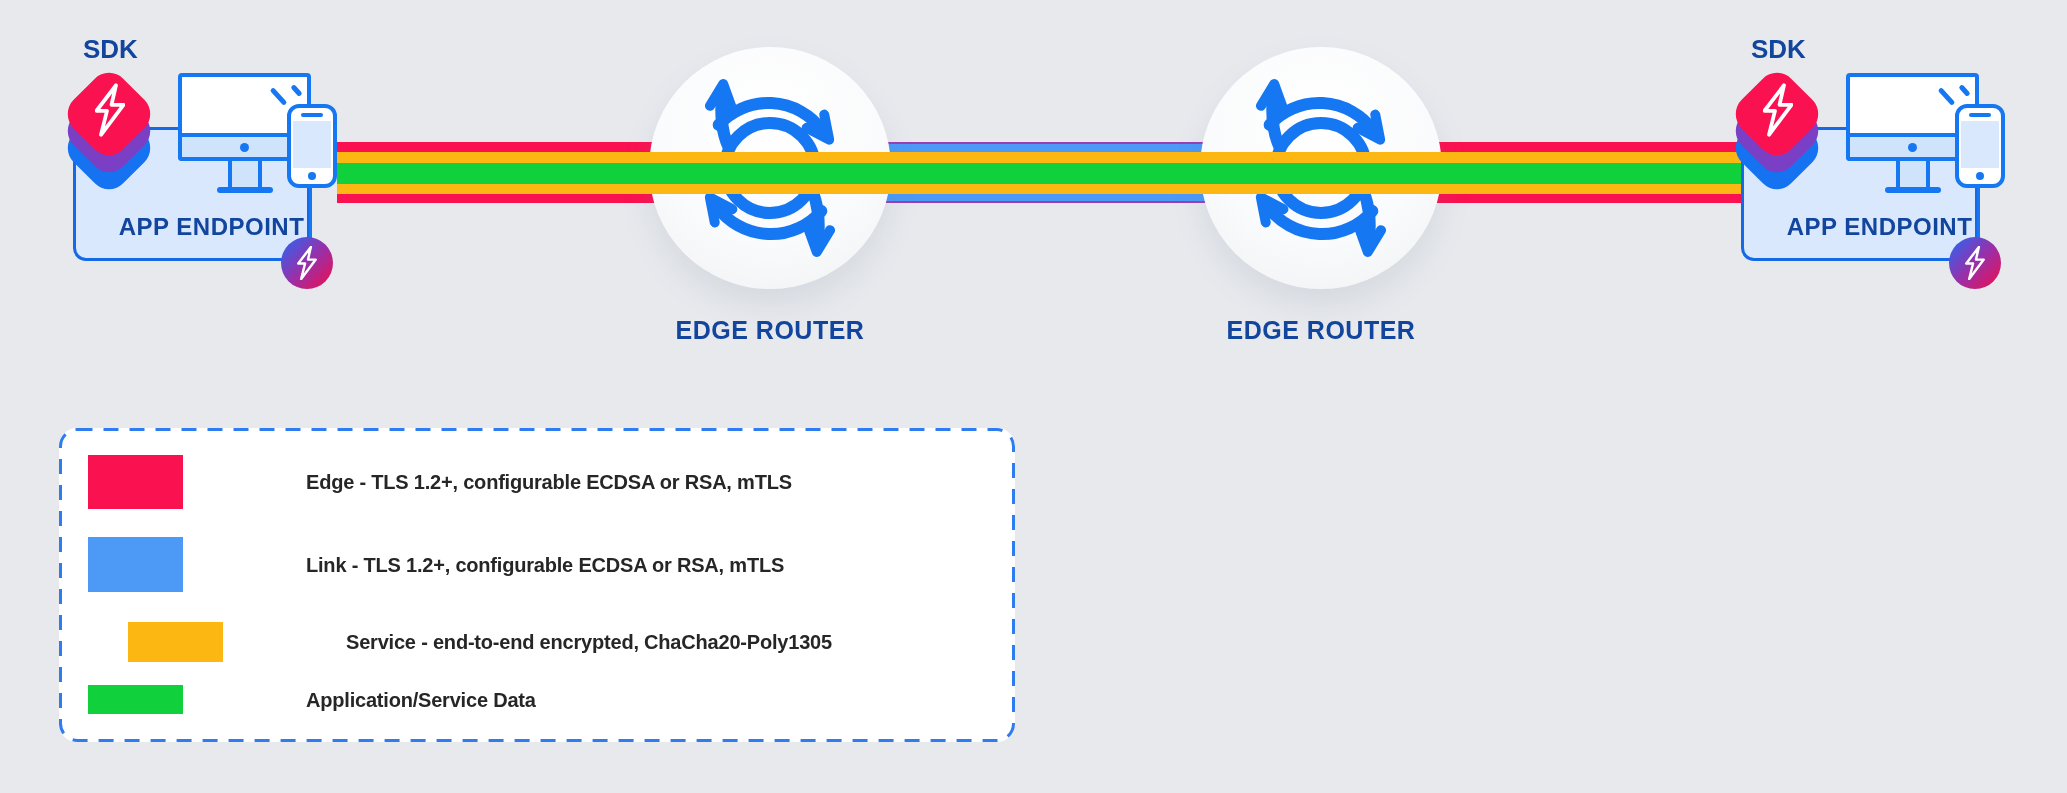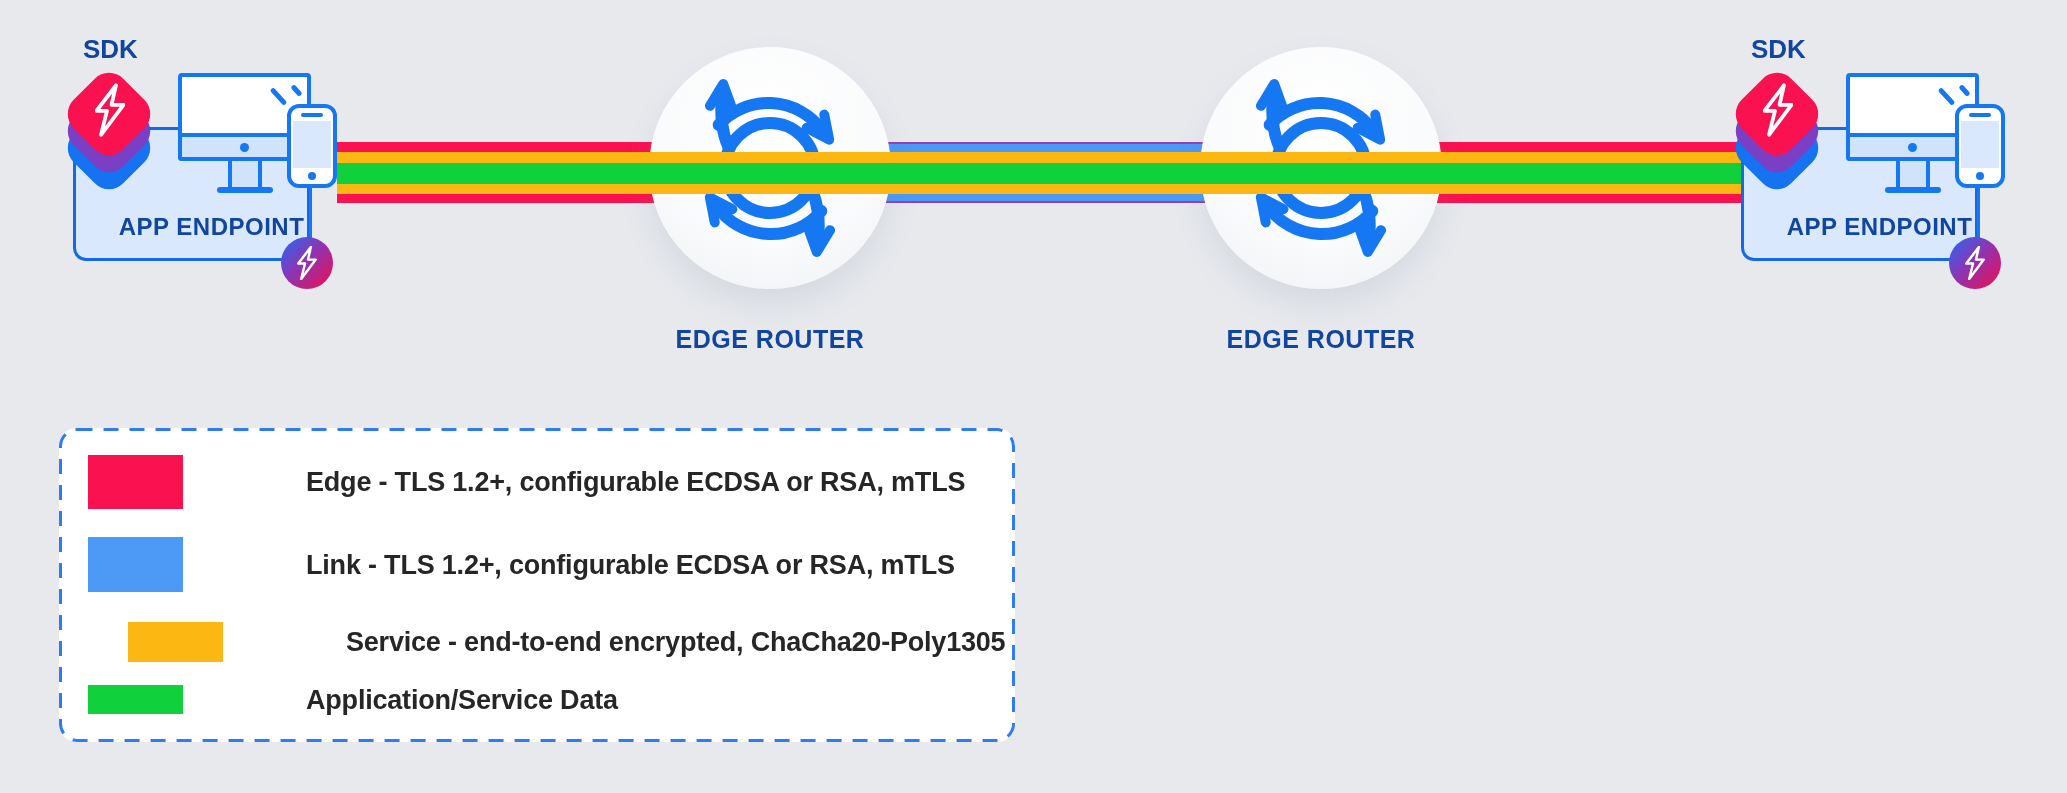--- a/index.html
+++ b/index.html
@@ -10,21 +10,21 @@
   .band-under{z-index:1;}
   .band-link{z-index:2;box-sizing:border-box;}
   .band-over{z-index:4;}
 
   
   .router-circle{position:absolute;width:242px;height:242px;border-radius:50%;z-index:3;
     background:radial-gradient(circle at 50% 32%, #ffffff 0%, #fafbfc 55%, #eef1f4 100%);
     box-shadow:0 16px 30px rgba(110,125,150,.14);}
   .router-icon{position:absolute;left:21px;top:21px;}
 
-  .router-label{position:absolute;top:325px;width:300px;text-align:center;z-index:5;
+  .router-label{position:absolute;top:316px;width:300px;text-align:center;z-index:5;
     color:#12459d;font-size:25px;font-weight:600;letter-spacing:.5px;}
 
   
   .endpoint{position:absolute;top:26px;width:330px;height:280px;z-index:6;}
   .ep-box{position:absolute;left:33px;top:101px;width:237px;height:134px;box-sizing:border-box;
     background:#d9e8fc;border:3px solid #1569e6;border-radius:13px;}
   .ep-label{position:absolute;left:33px;top:187px;width:237px;text-align:center;
     color:#12459d;font-size:24px;font-weight:600;letter-spacing:.5px;margin-left:20px;}
   .sdk-label{position:absolute;left:43px;top:8px;color:#12459d;font-size:26px;font-weight:600;}
 
@@ -62,21 +62,21 @@
     background:linear-gradient(135deg,#2f63f0 5%,#9a2fa8 52%,#e81154 95%);
     display:flex;align-items:center;justify-content:center;}
 
   
   .legend{position:absolute;left:59px;top:428px;width:956px;height:314px;background:#ffffff;
     border-radius:18px;z-index:7;}
   .legend-border{position:absolute;left:0;top:0;pointer-events:none;}
   .lg-row{position:absolute;left:29px;right:30px;}
   .lg-swatch{position:absolute;left:0;top:0;width:95px;height:100%;}
   .lg-label{position:absolute;left:218px;top:50%;transform:translateY(-50%);
-    color:#262626;font-size:27px;font-weight:600;letter-spacing:-.2px;white-space:nowrap;}
+    color:#262626;font-size:20px;font-weight:600;letter-spacing:-.2px;white-space:nowrap;}
   .row-edge{top:27px;height:54px;}
   .row-link{top:109px;height:55px;}
   .row-service{top:194px;height:40px;margin-left:40px;}
   .row-data{top:257px;height:29px;}
 </style>
 </head>
 <body>
 
 <svg width="0" height="0" style="position:absolute">
   <defs>

